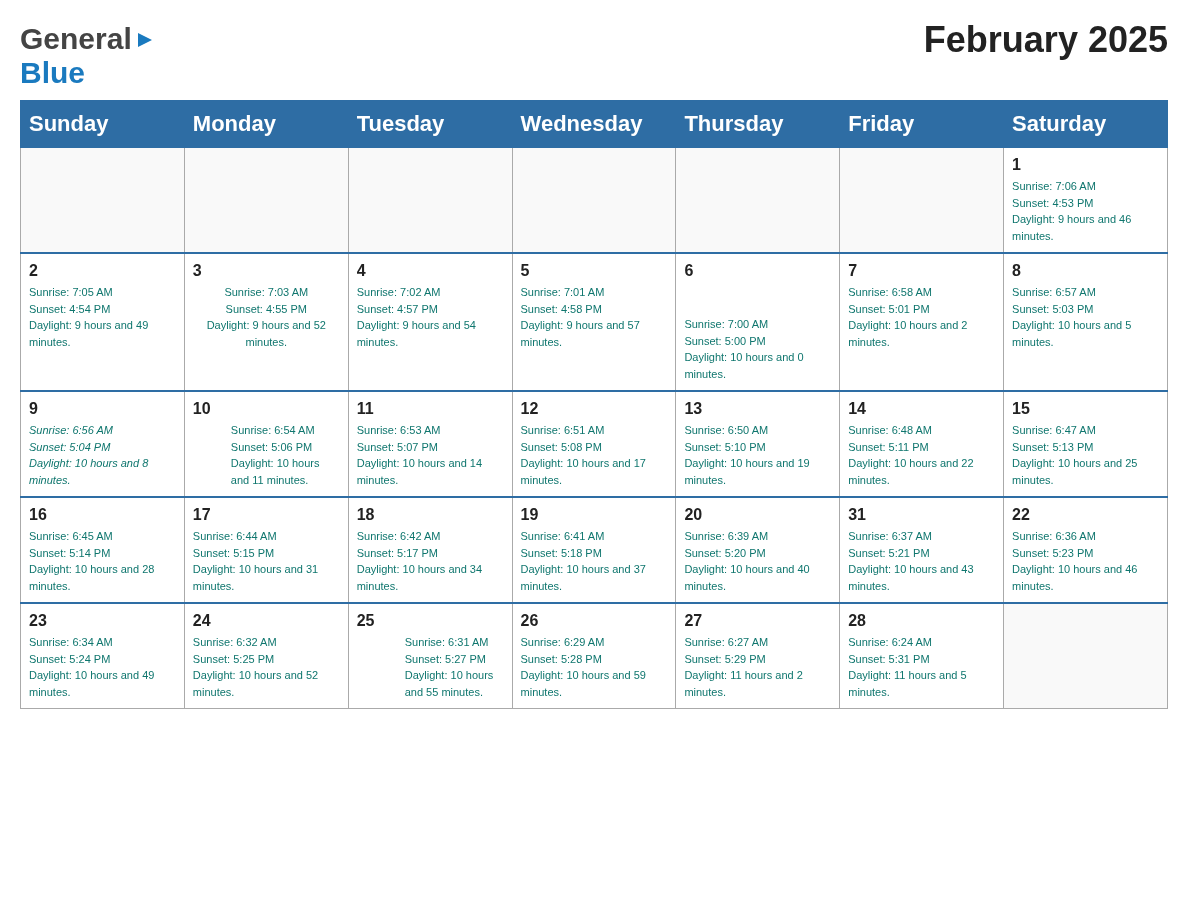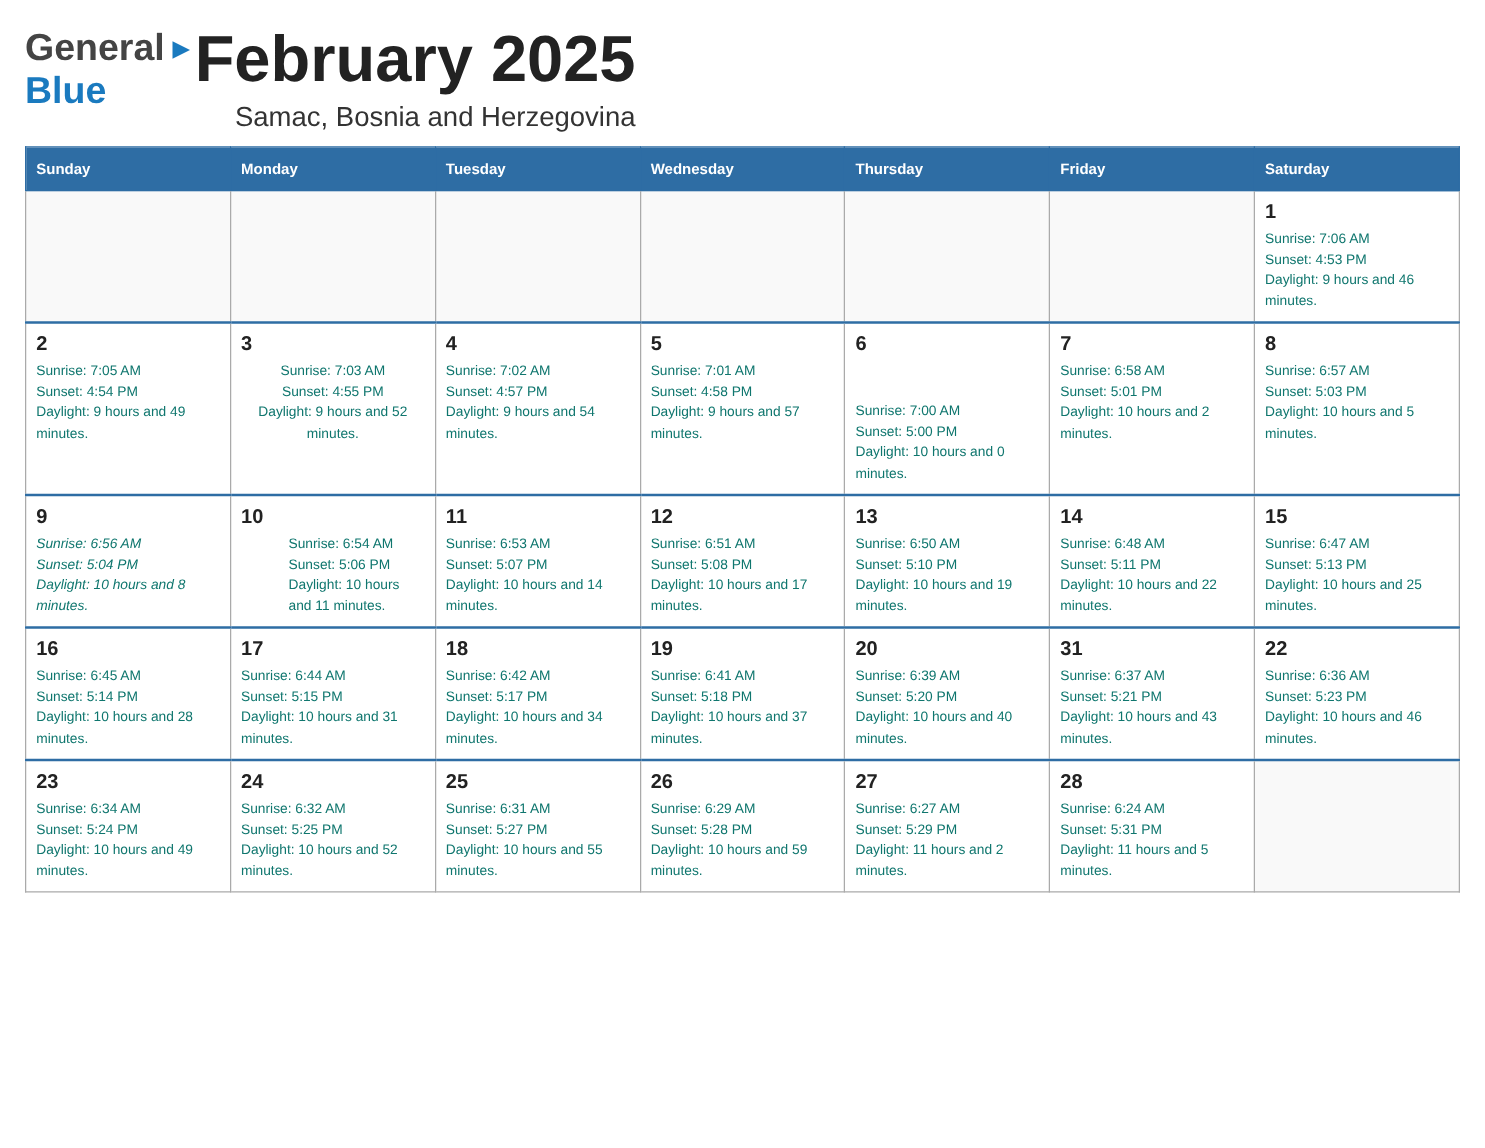--- a/index.html
+++ b/index.html
@@ -5,35 +5,36 @@
     * { box-sizing: border-box; margin: 0; padding: 0; }
     body {
       font-family: Arial, sans-serif;
       background: #fff;
       padding: 20px;
       width: 1188px;
       min-height: 918px;
     }
     .header-area {
       display: flex;
+      justify-content: space-between;
       align-items: flex-start;
       margin-bottom: 10px;
     }
     .title-area {
       text-align: right;
     }
     .calendar-table {
       width: 100%;
       border-collapse: collapse;
       margin-top: 10px;
     }
     .calendar-table th {
       background-color: #2e6da4;
       color: #fff;
-      font-size: 12px;
+      font-size: 22px;
       font-weight: bold;
       padding: 10px 8px;
       text-align: left;
       border: 1px solid #2e6da4;
     }
     .calendar-table td {
       vertical-align: top;
       padding: 8px;
       border: 1px solid #aaa;
       width: calc(100% / 7);
@@ -72,22 +73,21 @@
       <span style="font-size:30px;font-weight:bold;color:#444;font-family:Arial,sans-serif;">General</span>
       <svg width="22" height="22" viewBox="0 0 22 22" style="margin-left:2px;margin-top:2px;">
         <polygon points="4,4 18,11 4,18" fill="#1a7abf"></polygon>
       </svg>
     </div>
     <div>
       <span style="font-size:30px;font-weight:bold;color:#1a7abf;font-family:Arial,sans-serif;">Blue</span>
     </div>
   </div>
   <div class="title-area">
-    <div style="font-size:52px;font-weight:bold;color:#222;line-height:1.1;font-family:Arial,sans-serif;">February 2025</div>
-    <div style="font-size:22px;color:#333;margin-top:4px;font-family:Arial,sans-serif;">Samac, Bosnia and Herzegovina</div>
+    <div style="font-size:36px;font-weight:bold;color:#222;line-height:1.1;font-family:Arial,sans-serif;">February 2025</div>
   </div>
 </div>
 
 <table class="calendar-table">
   <thead>
     <tr>
       <th>Sunday</th>
       <th>Monday</th>
       <th>Tuesday</th>
       <th>Wednesday</th>
@@ -251,21 +251,21 @@
 Daylight: 10 hours and 49 minutes.</div>
         </td>
         <td>
           <span class="day-number">24</span>
           <div class="day-info" style="white-space: pre-line;">Sunrise: 6:32 AM
 Sunset: 5:25 PM
 Daylight: 10 hours and 52 minutes.</div>
         </td>
         <td>
           <span class="day-number">25</span>
-          <div class="day-info" style="white-space: pre-line;">Sunrise: 6:31 AM
+          <div class="day-info" style="white-space: pre-line; margin-left: 48px;">Sunrise: 6:31 AM
 Sunset: 5:27 PM
 Daylight: 10 hours and 55 minutes.</div>
         </td>
         <td>
           <span class="day-number">26</span>
           <div class="day-info" style="white-space: pre-line;">Sunrise: 6:29 AM
 Sunset: 5:28 PM
 Daylight: 10 hours and 59 minutes.</div>
         </td>
         <td>

